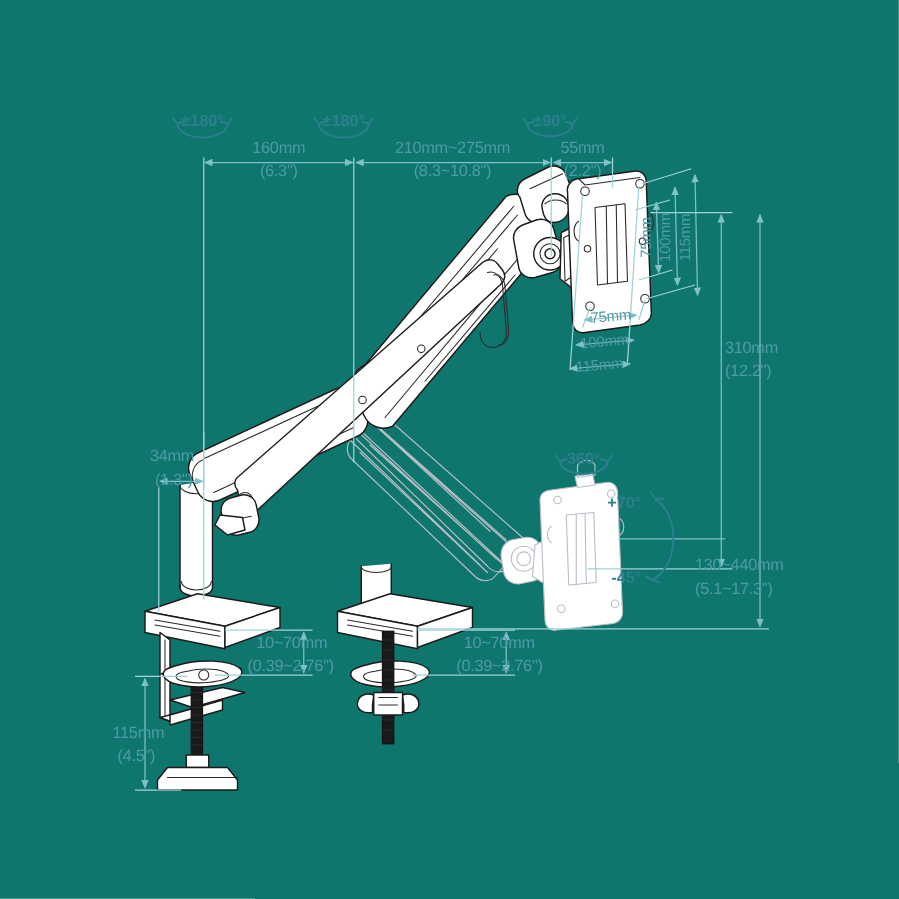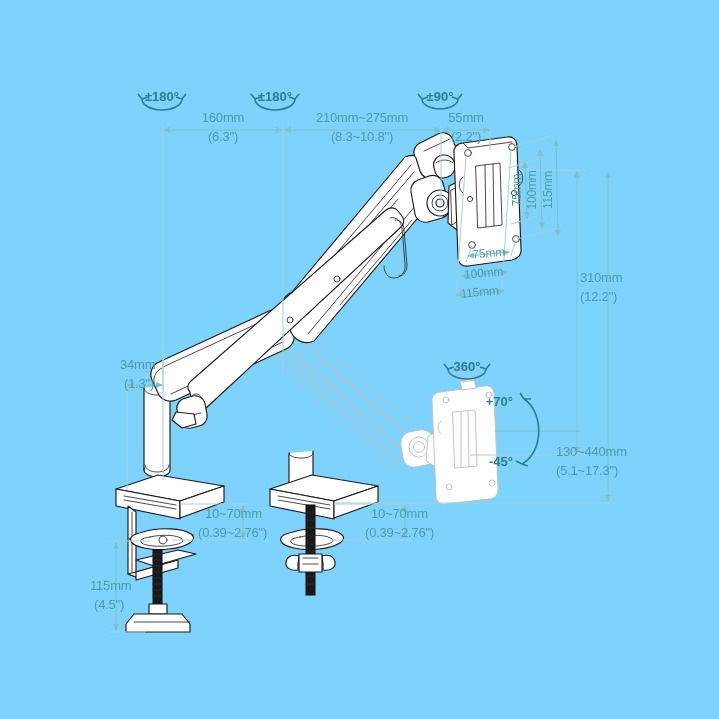--- a/index.html
+++ b/index.html
@@ -1,18 +1,18 @@
 <!DOCTYPE html>
 <html><head>
 <meta charset="utf-8">
 <style>
   html,body{margin:0;padding:0;background:#fff;}
   body{width:719px;height:719px;overflow:hidden;
        font-family:"Liberation Sans","DejaVu Sans",sans-serif;}
-  #stage{position:relative;width:719px;height:719px;background:#7dd3fc;}
+  #stage{position:relative;width:719px;height:719px;background:#0f766e;}
   svg.layer{position:absolute;left:0;top:0;width:719px;height:719px;}
   .dimtxt{fill:#4e9aa6;font-family:"Liberation Sans","DejaVu Sans",sans-serif;
           font-size:13px;letter-spacing:-0.2px;}
   .dimtxt.small{font-size:12px;}
   .badge{fill:#2c7f8c;font-weight:bold;font-size:13px;
          font-family:"Liberation Sans","DejaVu Sans",sans-serif;}
   .dimline{stroke:#7fc0c9;stroke-width:1;fill:none;}
   .extline{stroke:#9fd2d9;stroke-width:1;fill:none;}
   .arrowfill{fill:#7fc0c9;}
   .badgearc{stroke:#2c7f8c;stroke-width:1.6;fill:none;}

